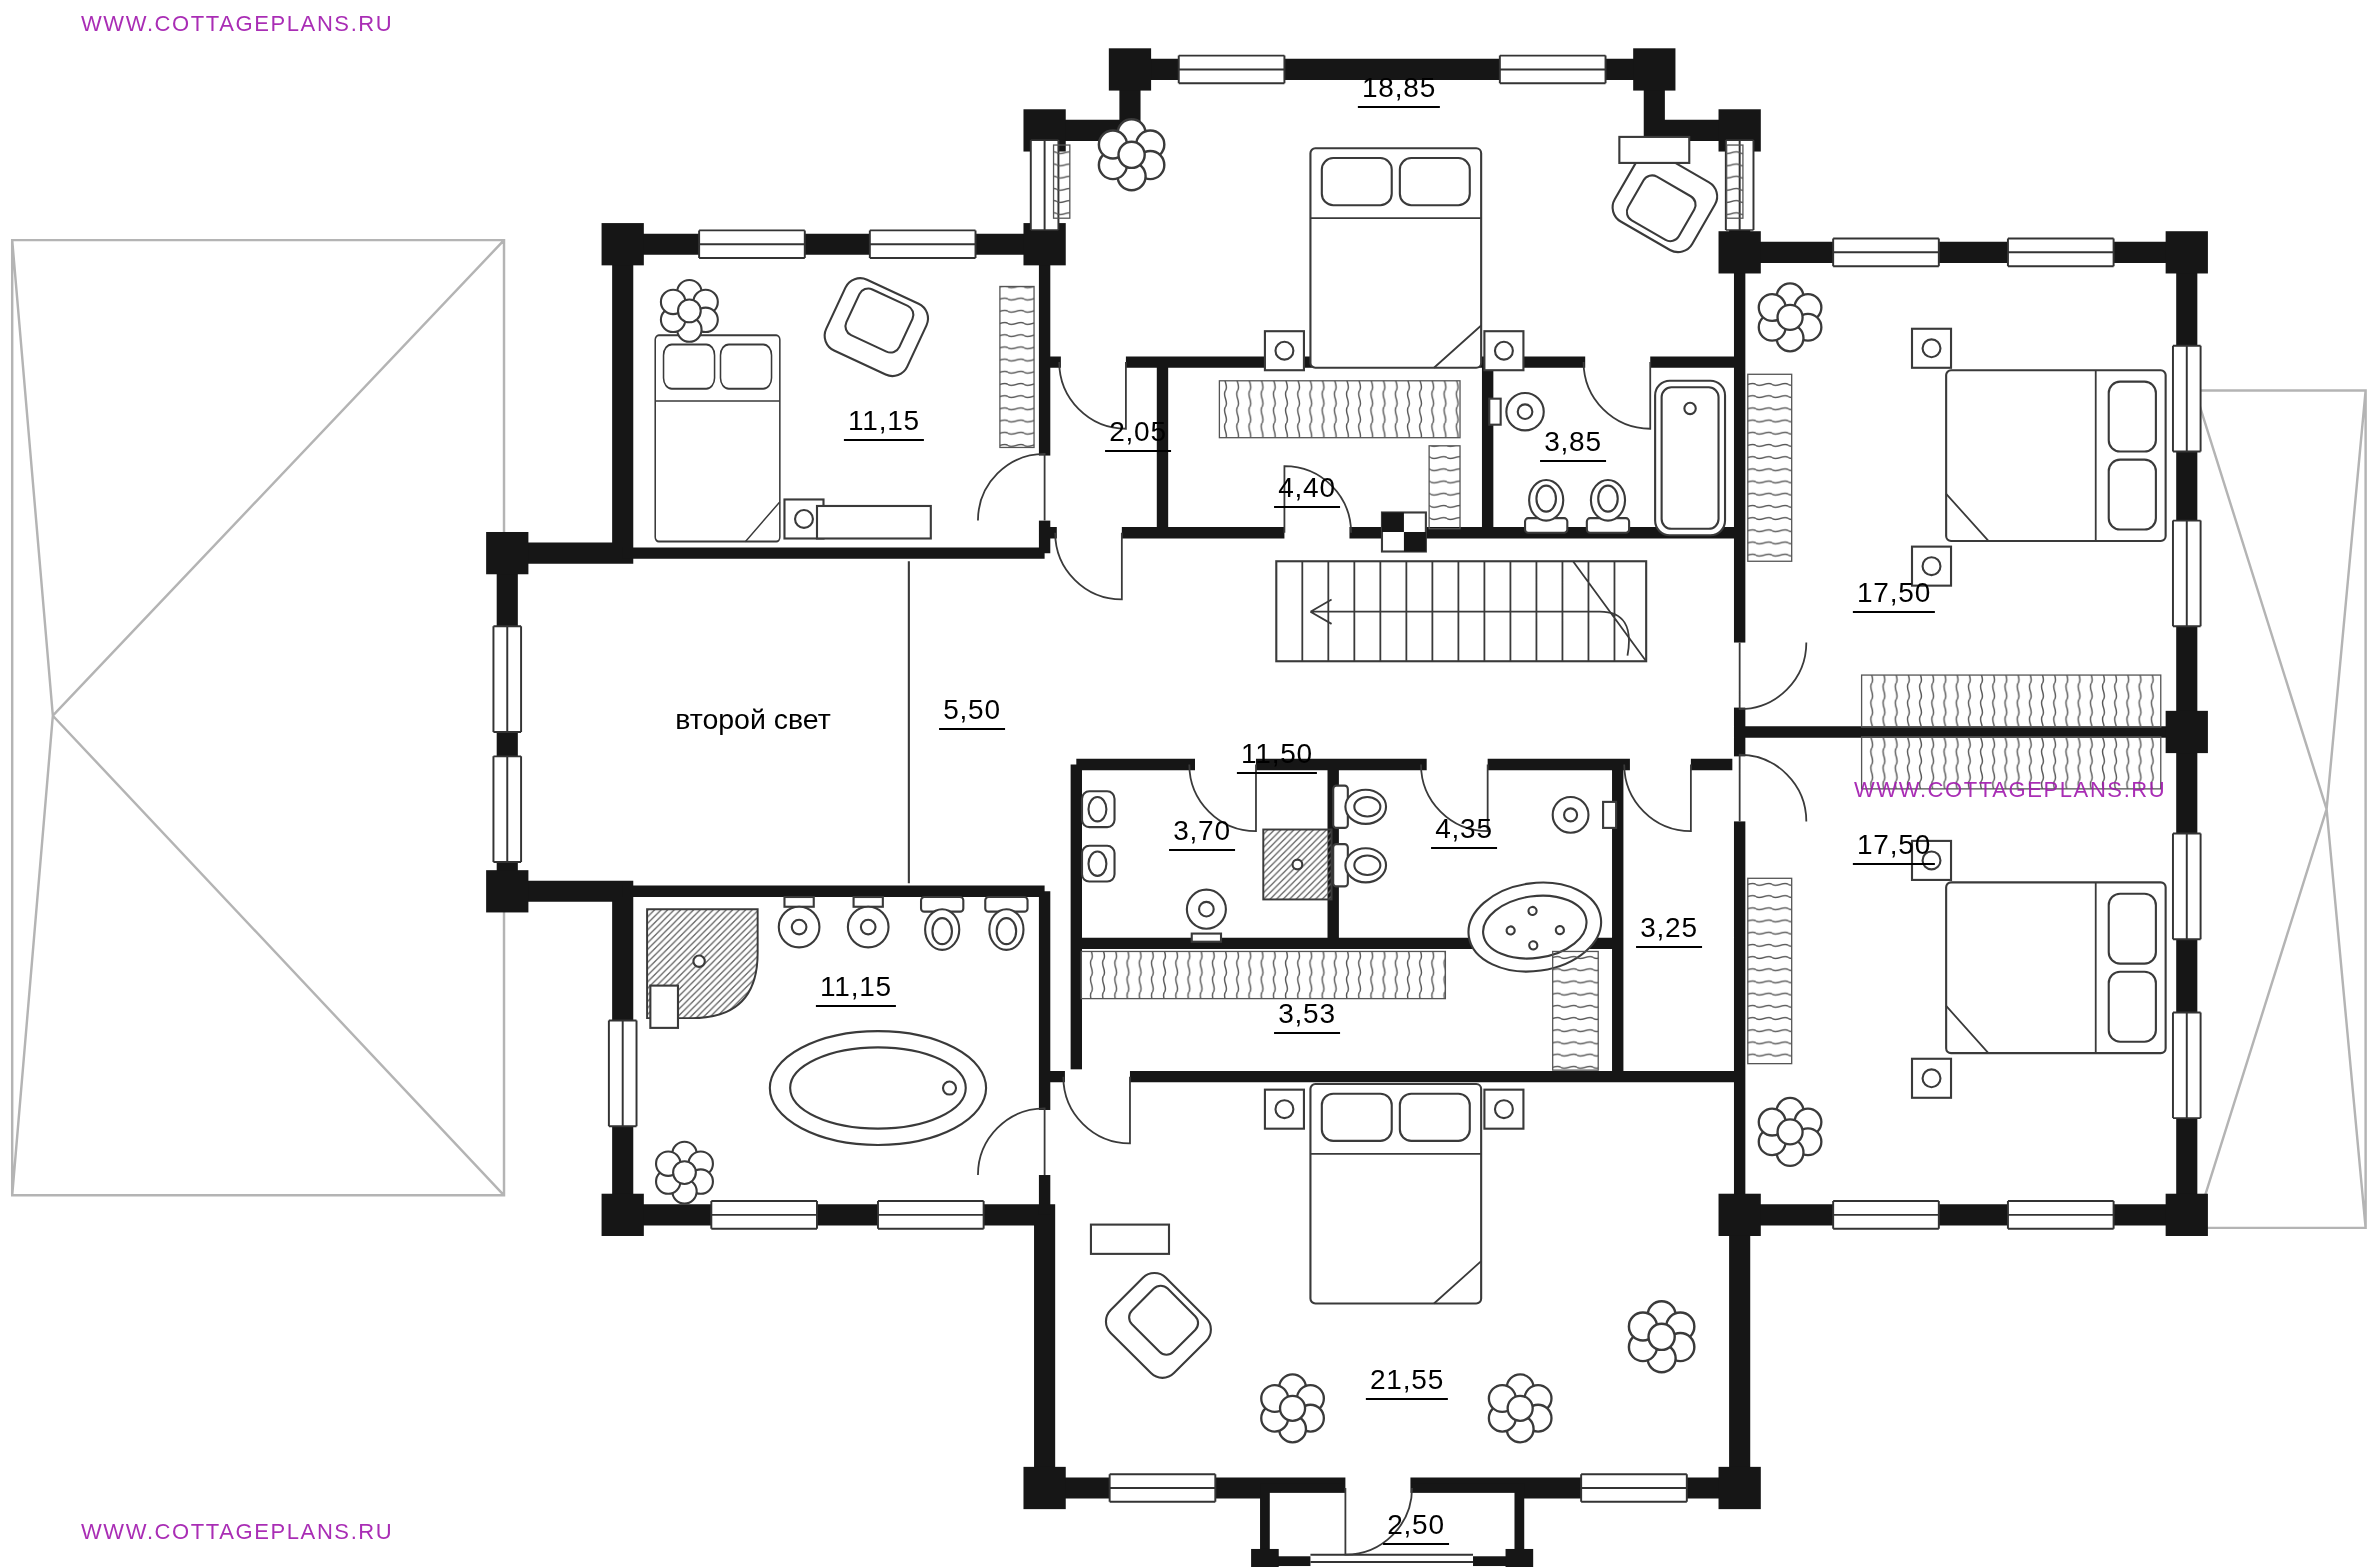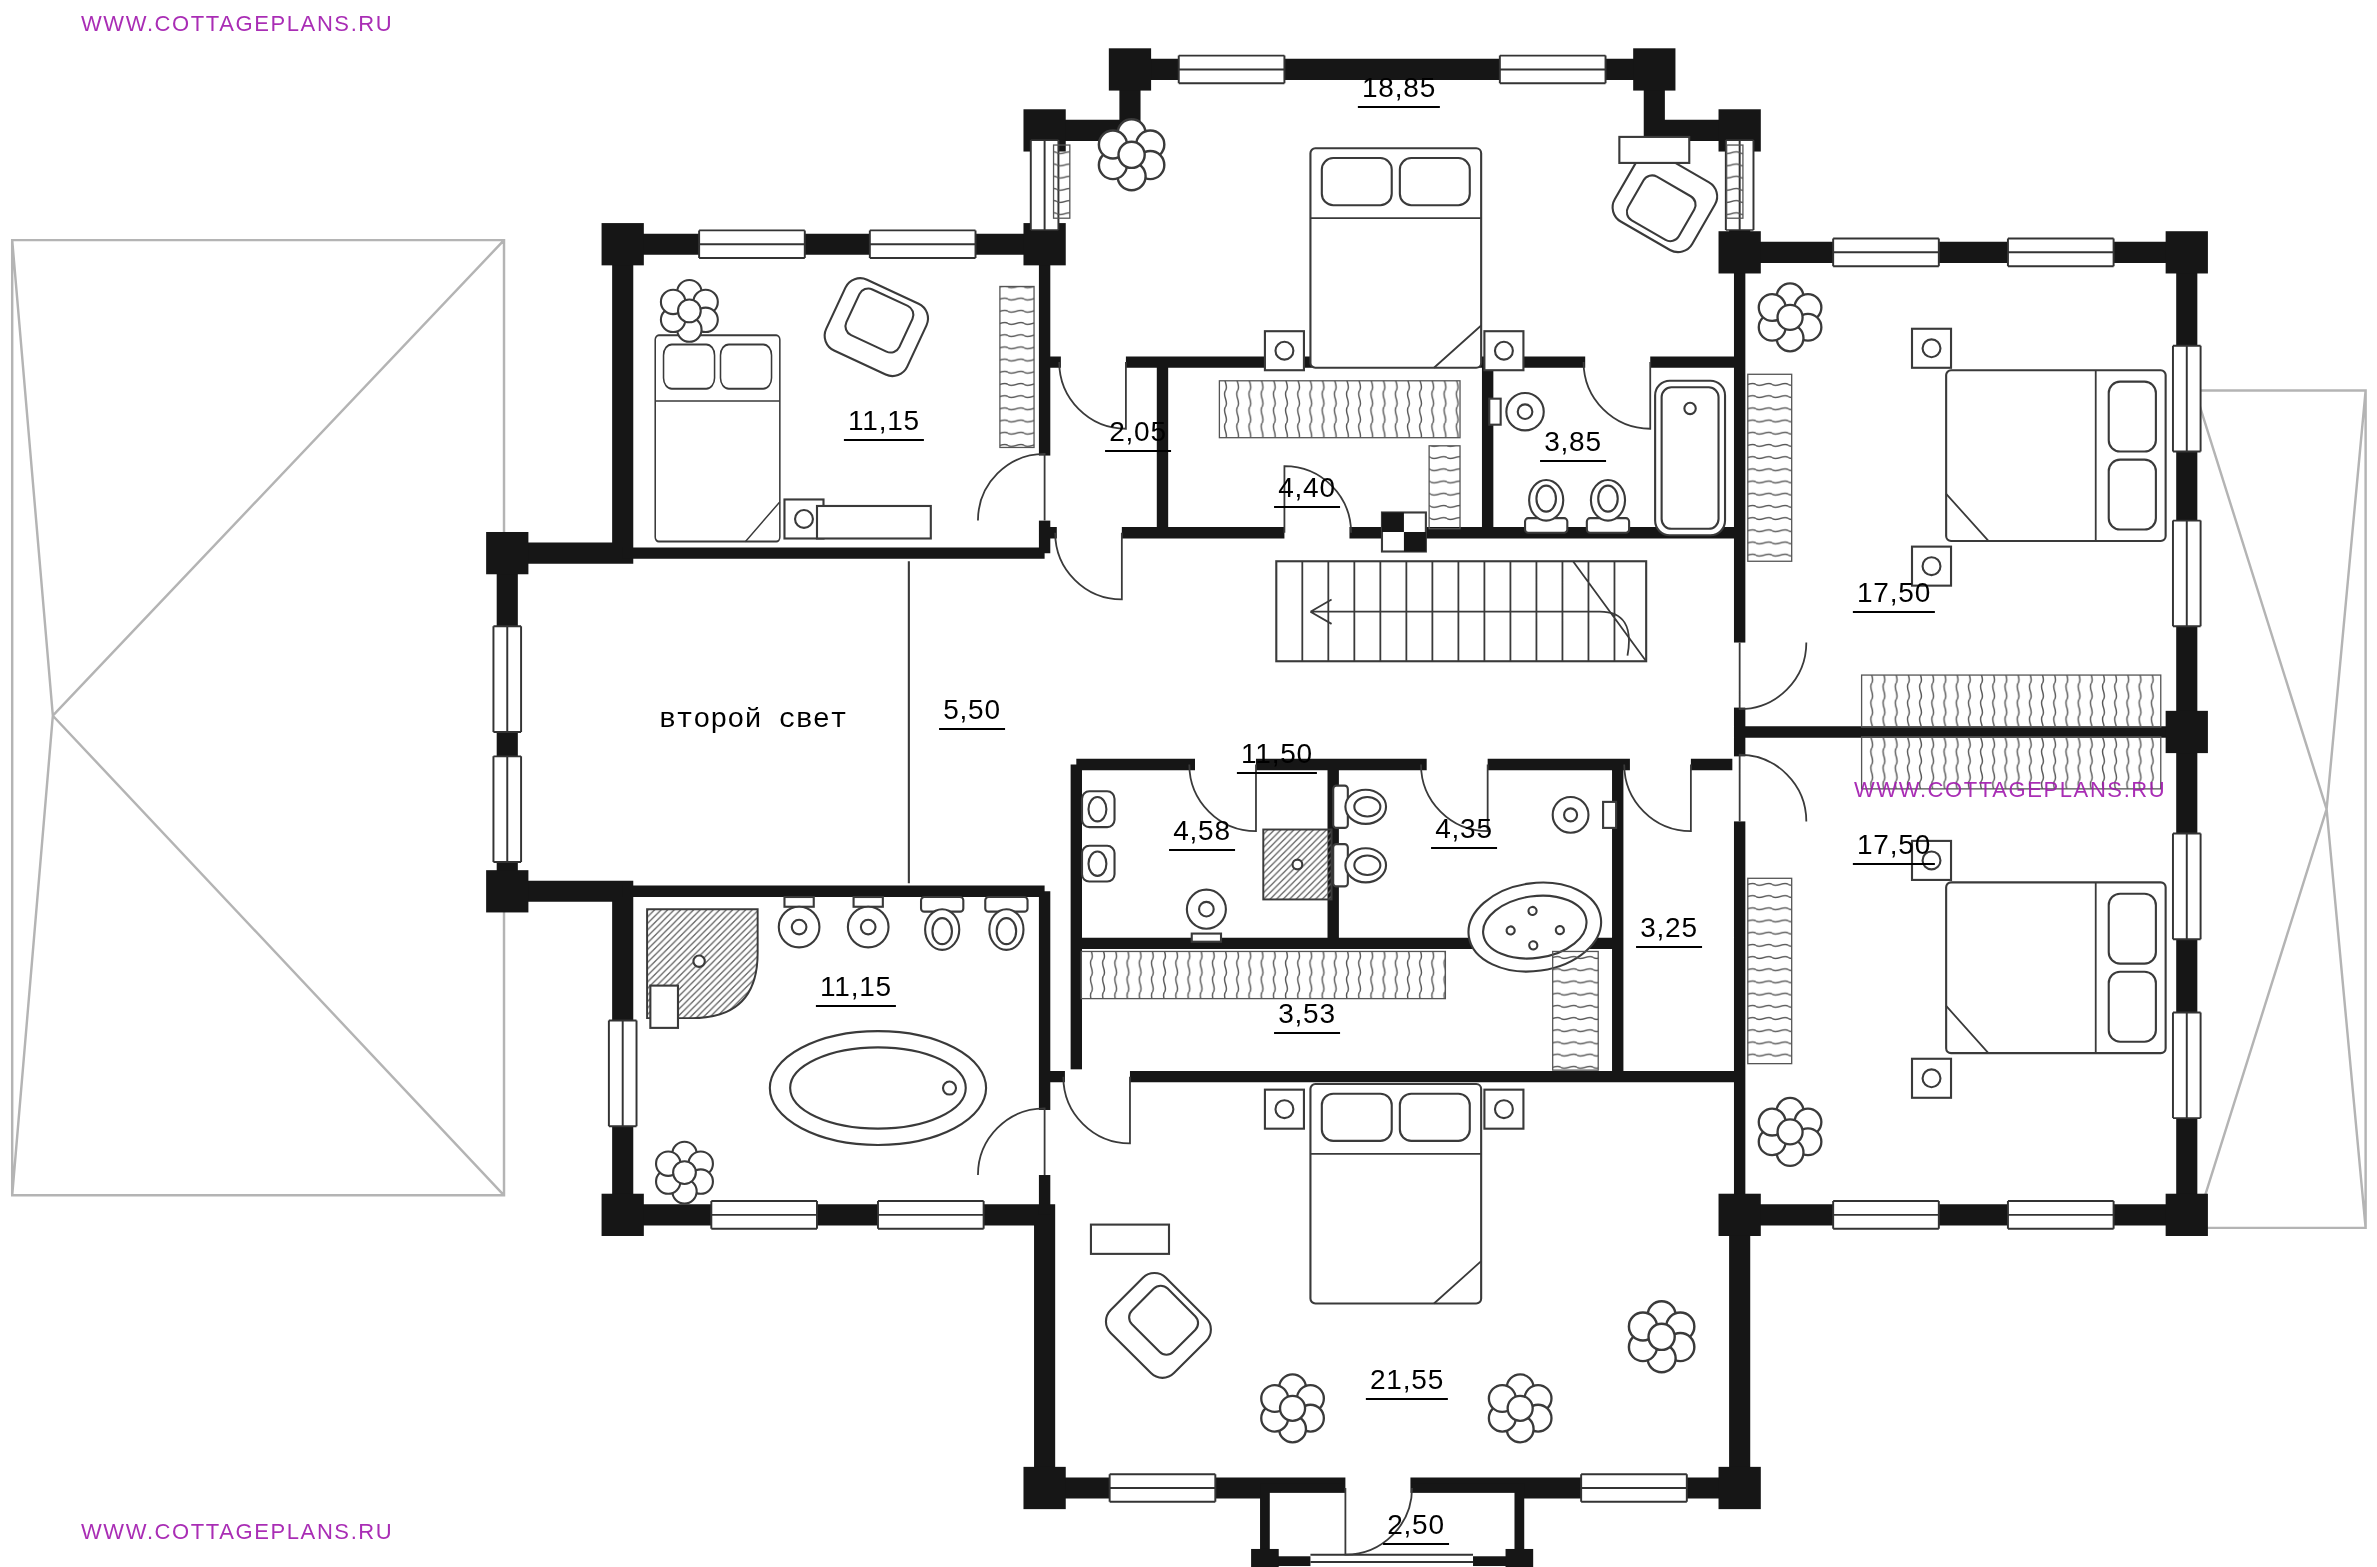--- a/index.html
+++ b/index.html
@@ -321,29 +321,29 @@
 </svg>
 
   <span class="area" style="left:1399px; top:72px;text-align:center;">18,85</span>
   <span class="area" style="left:884px; top:405px;">11,15</span>
   <span class="area" style="left:1138px; top:416px;text-align:center;">2,05</span>
   <span class="area" style="left:1307px; top:460px;margin-top:12px;">4,40</span>
   <span class="area" style="left:1573px; top:426px;">3,85</span>
   <span class="area" style="left:1894px; top:577px;">17,50</span>
   <span class="area" style="left:972px; top:694px;">5,50</span>
   <span class="area" style="left:1277px; top:694px;margin-top:44px;">11,50</span>
-  <span class="area" style="left:1202px; top:815px;">4,58</span>
+  <span class="area" style="left:1202px; top:815px;">3,70</span>
   <span class="area" style="left:1464px; top:813px;">4,35</span>
   <span class="area" style="left:1669px; top:912px;">3,25</span>
   <span class="area" style="left:1894px; top:829px;">17,50</span>
   <span class="area" style="left:856px; top:971px;">11,15</span>
   <span class="area" style="left:1307px; top:998px;">3,53</span>
   <span class="area" style="left:1407px; top:1364px;">21,55</span>
   <span class="area" style="left:1416px; top:1509px;">2,50</span>
 
-  <span class="room-name" style="left:753px; top:703px;font-family:Liberation Mono, monospace;">второй свет</span>
+  <span class="room-name" style="left:753px; top:703px;">второй свет</span>
 
   <span class="watermark" style="left:81px; top:11.4px;">WWW.COTTAGEPLANS.RU</span>
   <span class="watermark" style="left:1854px; top:777px;">WWW.COTTAGEPLANS.RU</span>
   <span class="watermark" style="left:81px; top:1519px;">WWW.COTTAGEPLANS.RU</span>
 
 </div>
 
 
 </body></html>

